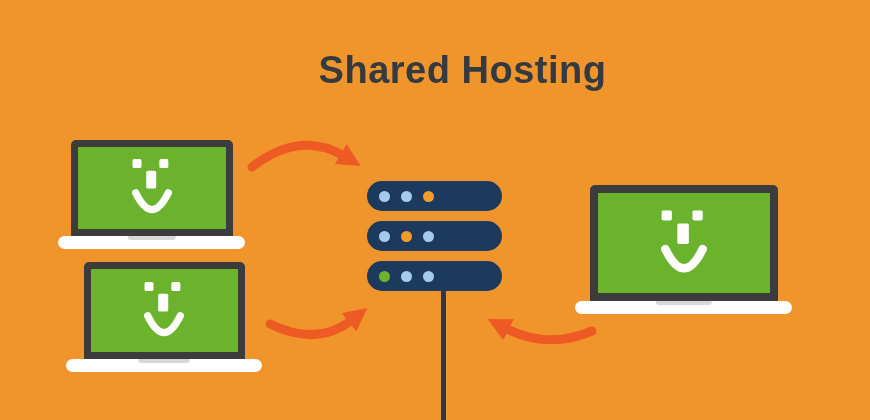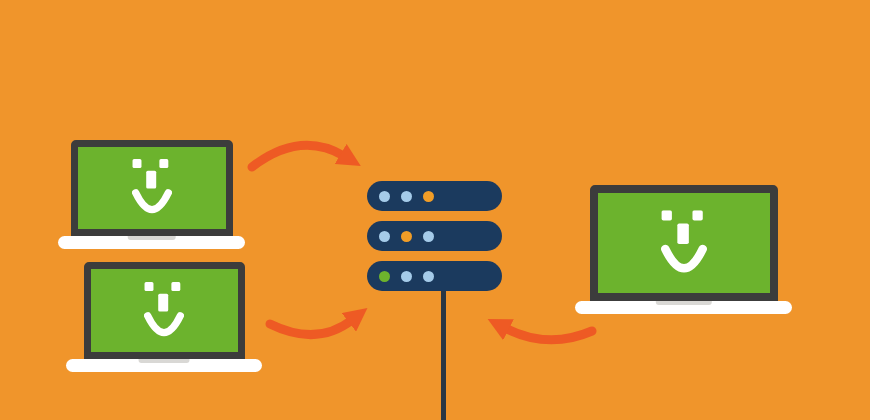--- a/index.html
+++ b/index.html
@@ -74,20 +74,21 @@
         <rect x="26" y="0" width="8.5" height="8.5" rx="1.5" fill="var(--face)"></rect>
         <rect x="13.5" y="11" width="9.5" height="17" rx="1.5" fill="var(--face)"></rect>
         <path d="M3.5,32 Q19,64 34.5,32" stroke="var(--face)" stroke-width="7" stroke-linecap="round" fill="none"></path>
       </symbol>
       <marker id="ah" viewBox="0 0 3 3" markerWidth="2.6" markerHeight="2.6" refX="0.5" refY="1.5" orient="auto">
         <path d="M0,0 L3,1.5 L0,3 Z" style="fill:var(--arrow)"></path>
       </marker>
     </defs>
   </svg>
 
+  <h1 class="title">Shared Hosting</h1>
 
   <div class="laptop laptop-1">
     <div class="screen">
       <svg class="face face-sm" viewBox="0 0 38 55">
           <use href="#face-sym"></use>
         </svg>
     </div>
     <div class="base">
       <div class="notch"></div>
     </div>

